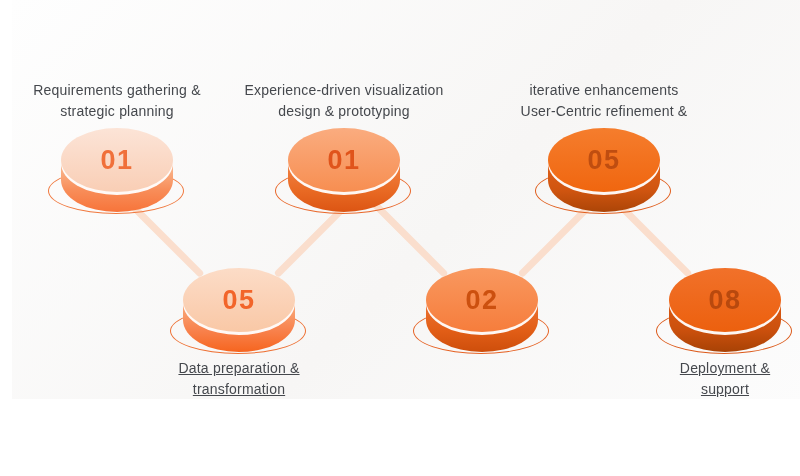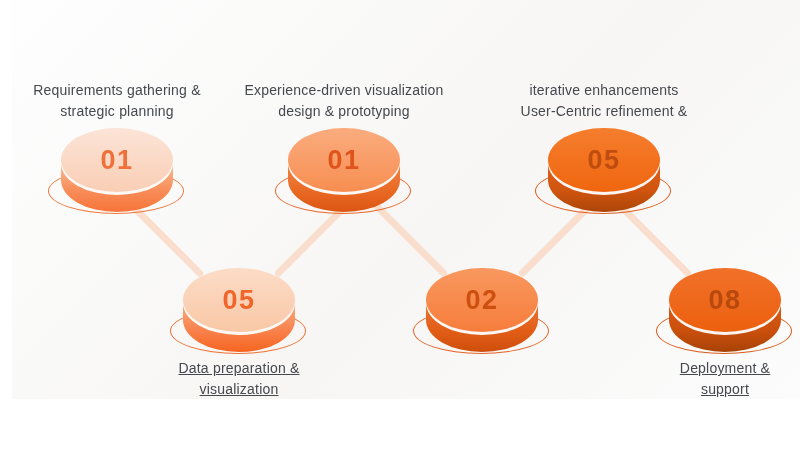--- a/index.html
+++ b/index.html
@@ -120,21 +120,21 @@
     <div class="disc">
       <div class="ring"></div>
       <div class="body"></div>
       <div class="rim"></div>
       <div class="top">
         <span class="num">05</span>
       </div>
     </div>
     <div class="label">
       <span>Data preparation &amp;</span>
-      <span>visualization</span>
+      <span>transformation</span>
     </div>
   </div>
 
   <div class="step step-top s3" style="--top1: #FAAC7F; --top2: #F78E51; --side1: #F28549; --side2: #E96A24; --side3: #DC5513; --ring: #E9682B; --num: #E0541B;">
     <div class="label">
       <span>Experience-driven visualization</span>
       <span>design &amp; prototyping</span>
     </div>
     <div class="disc">
       <div class="ring"></div>

